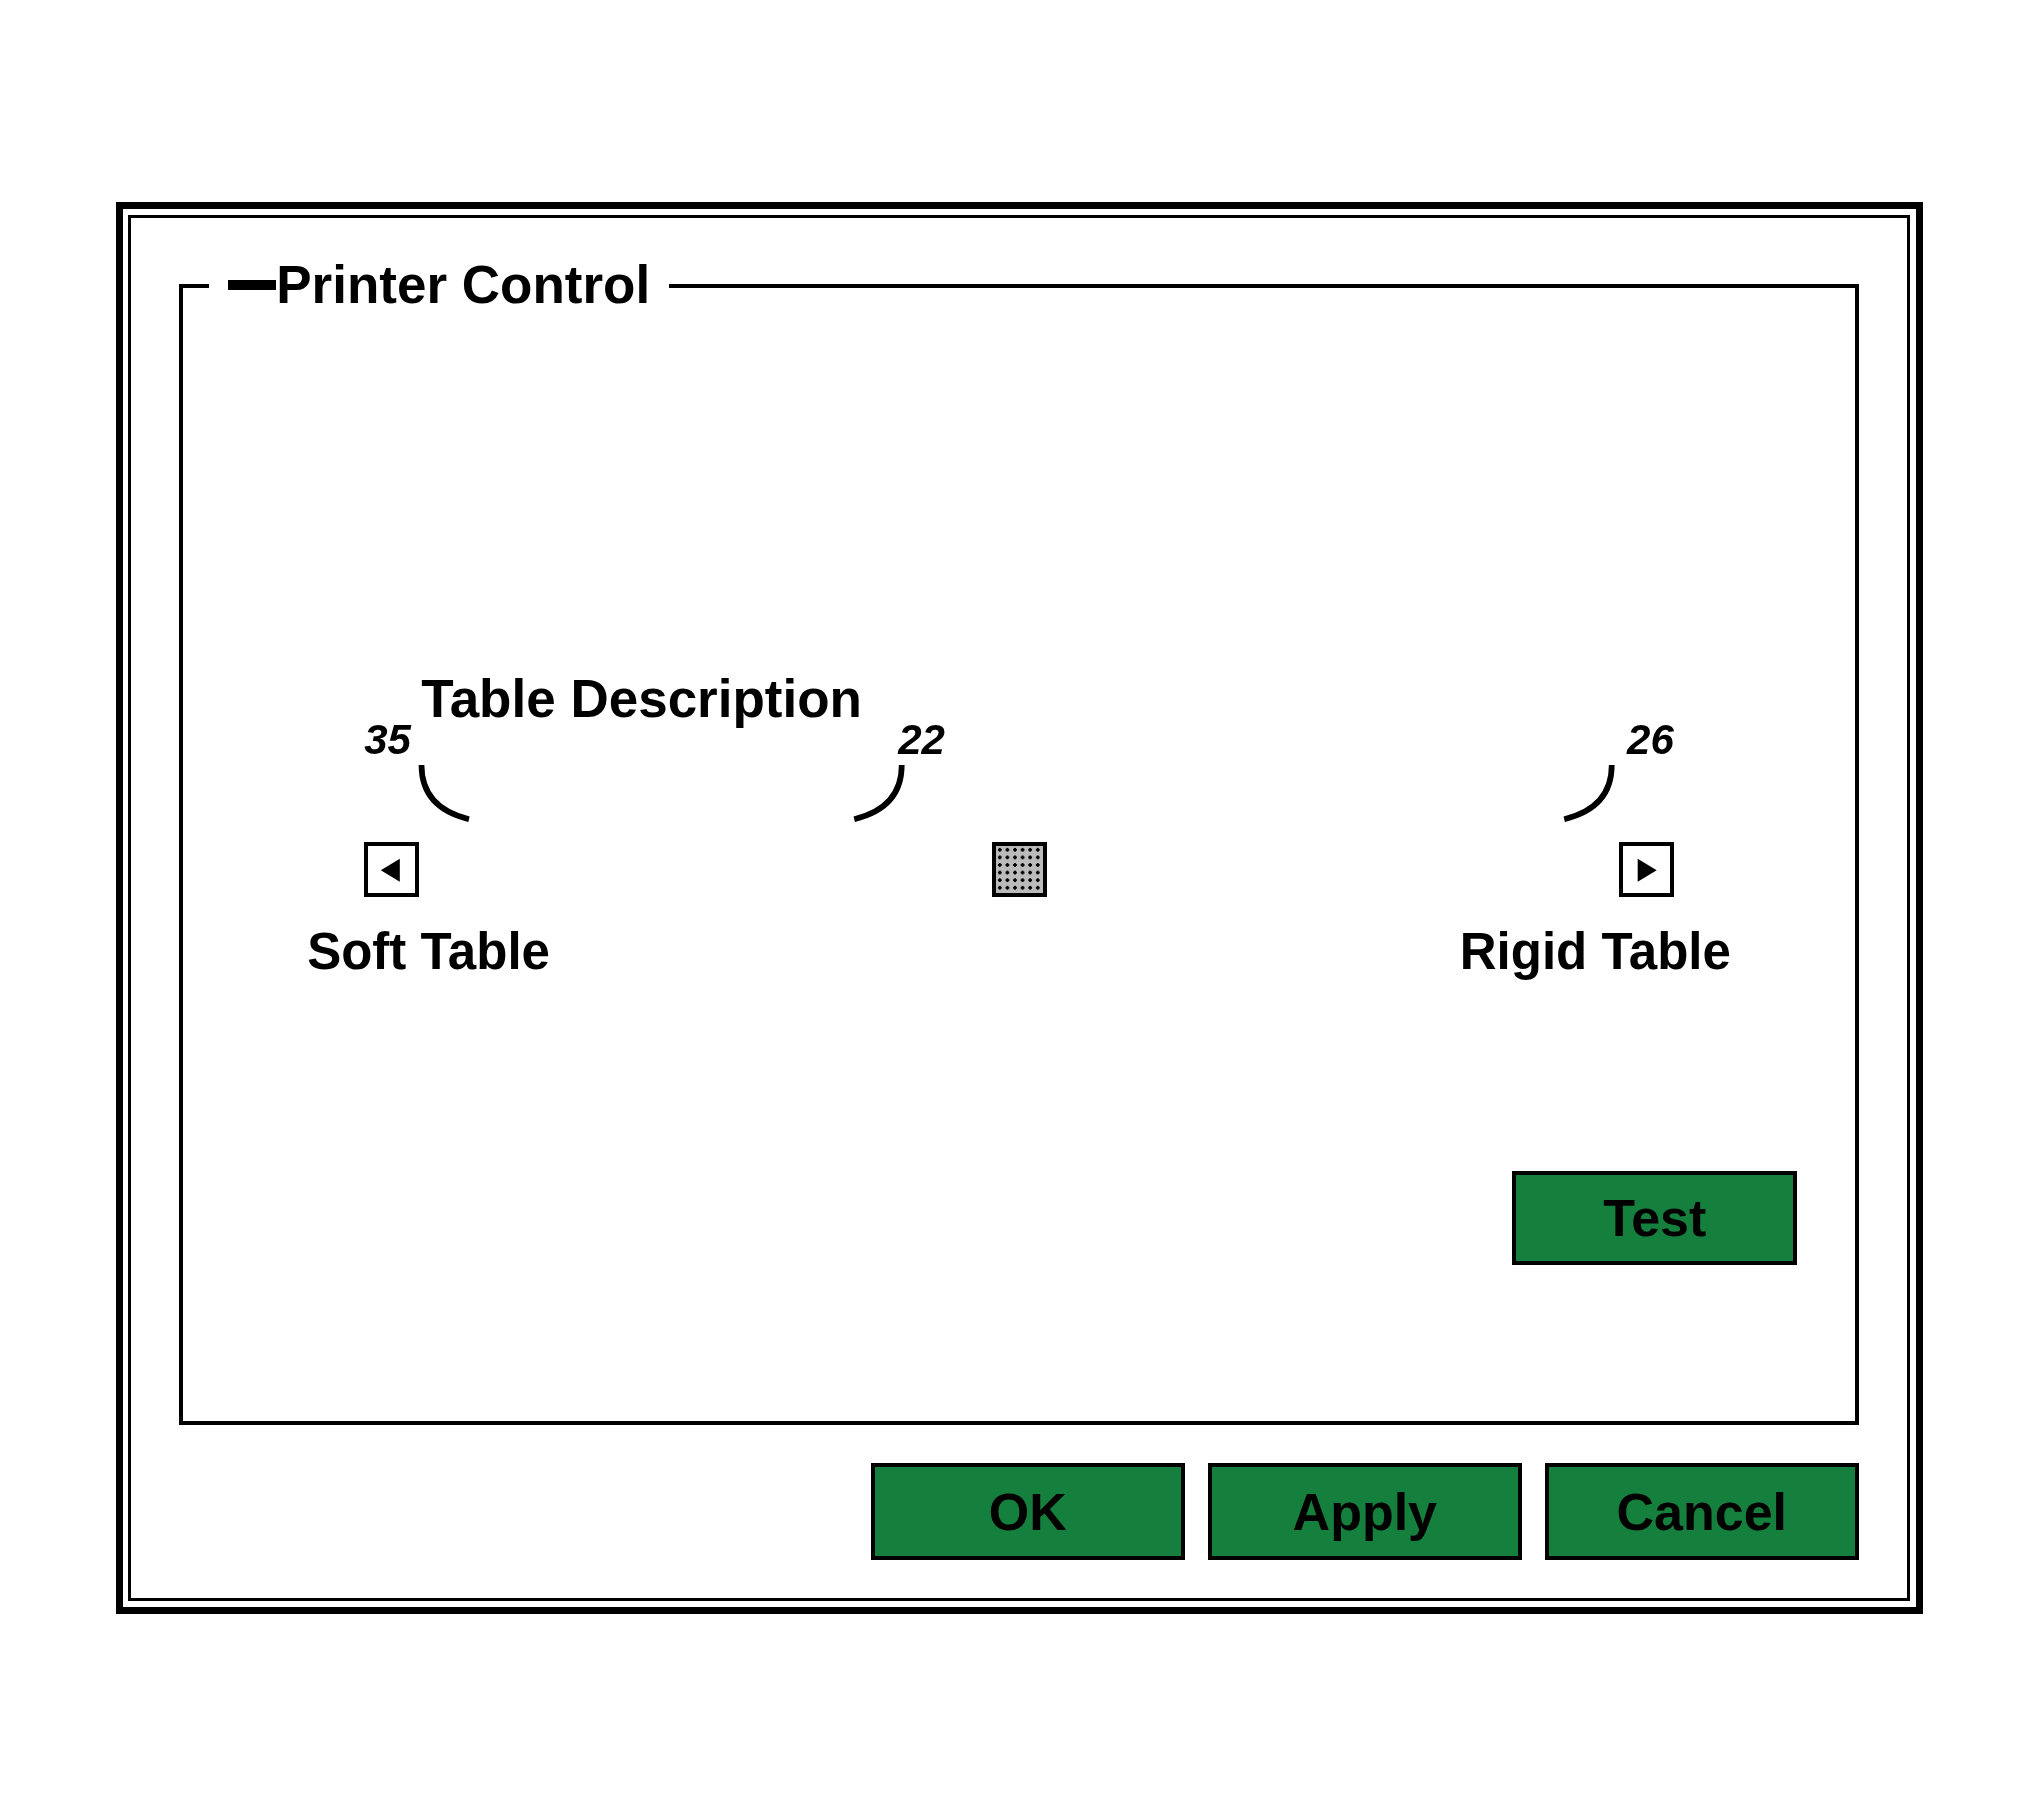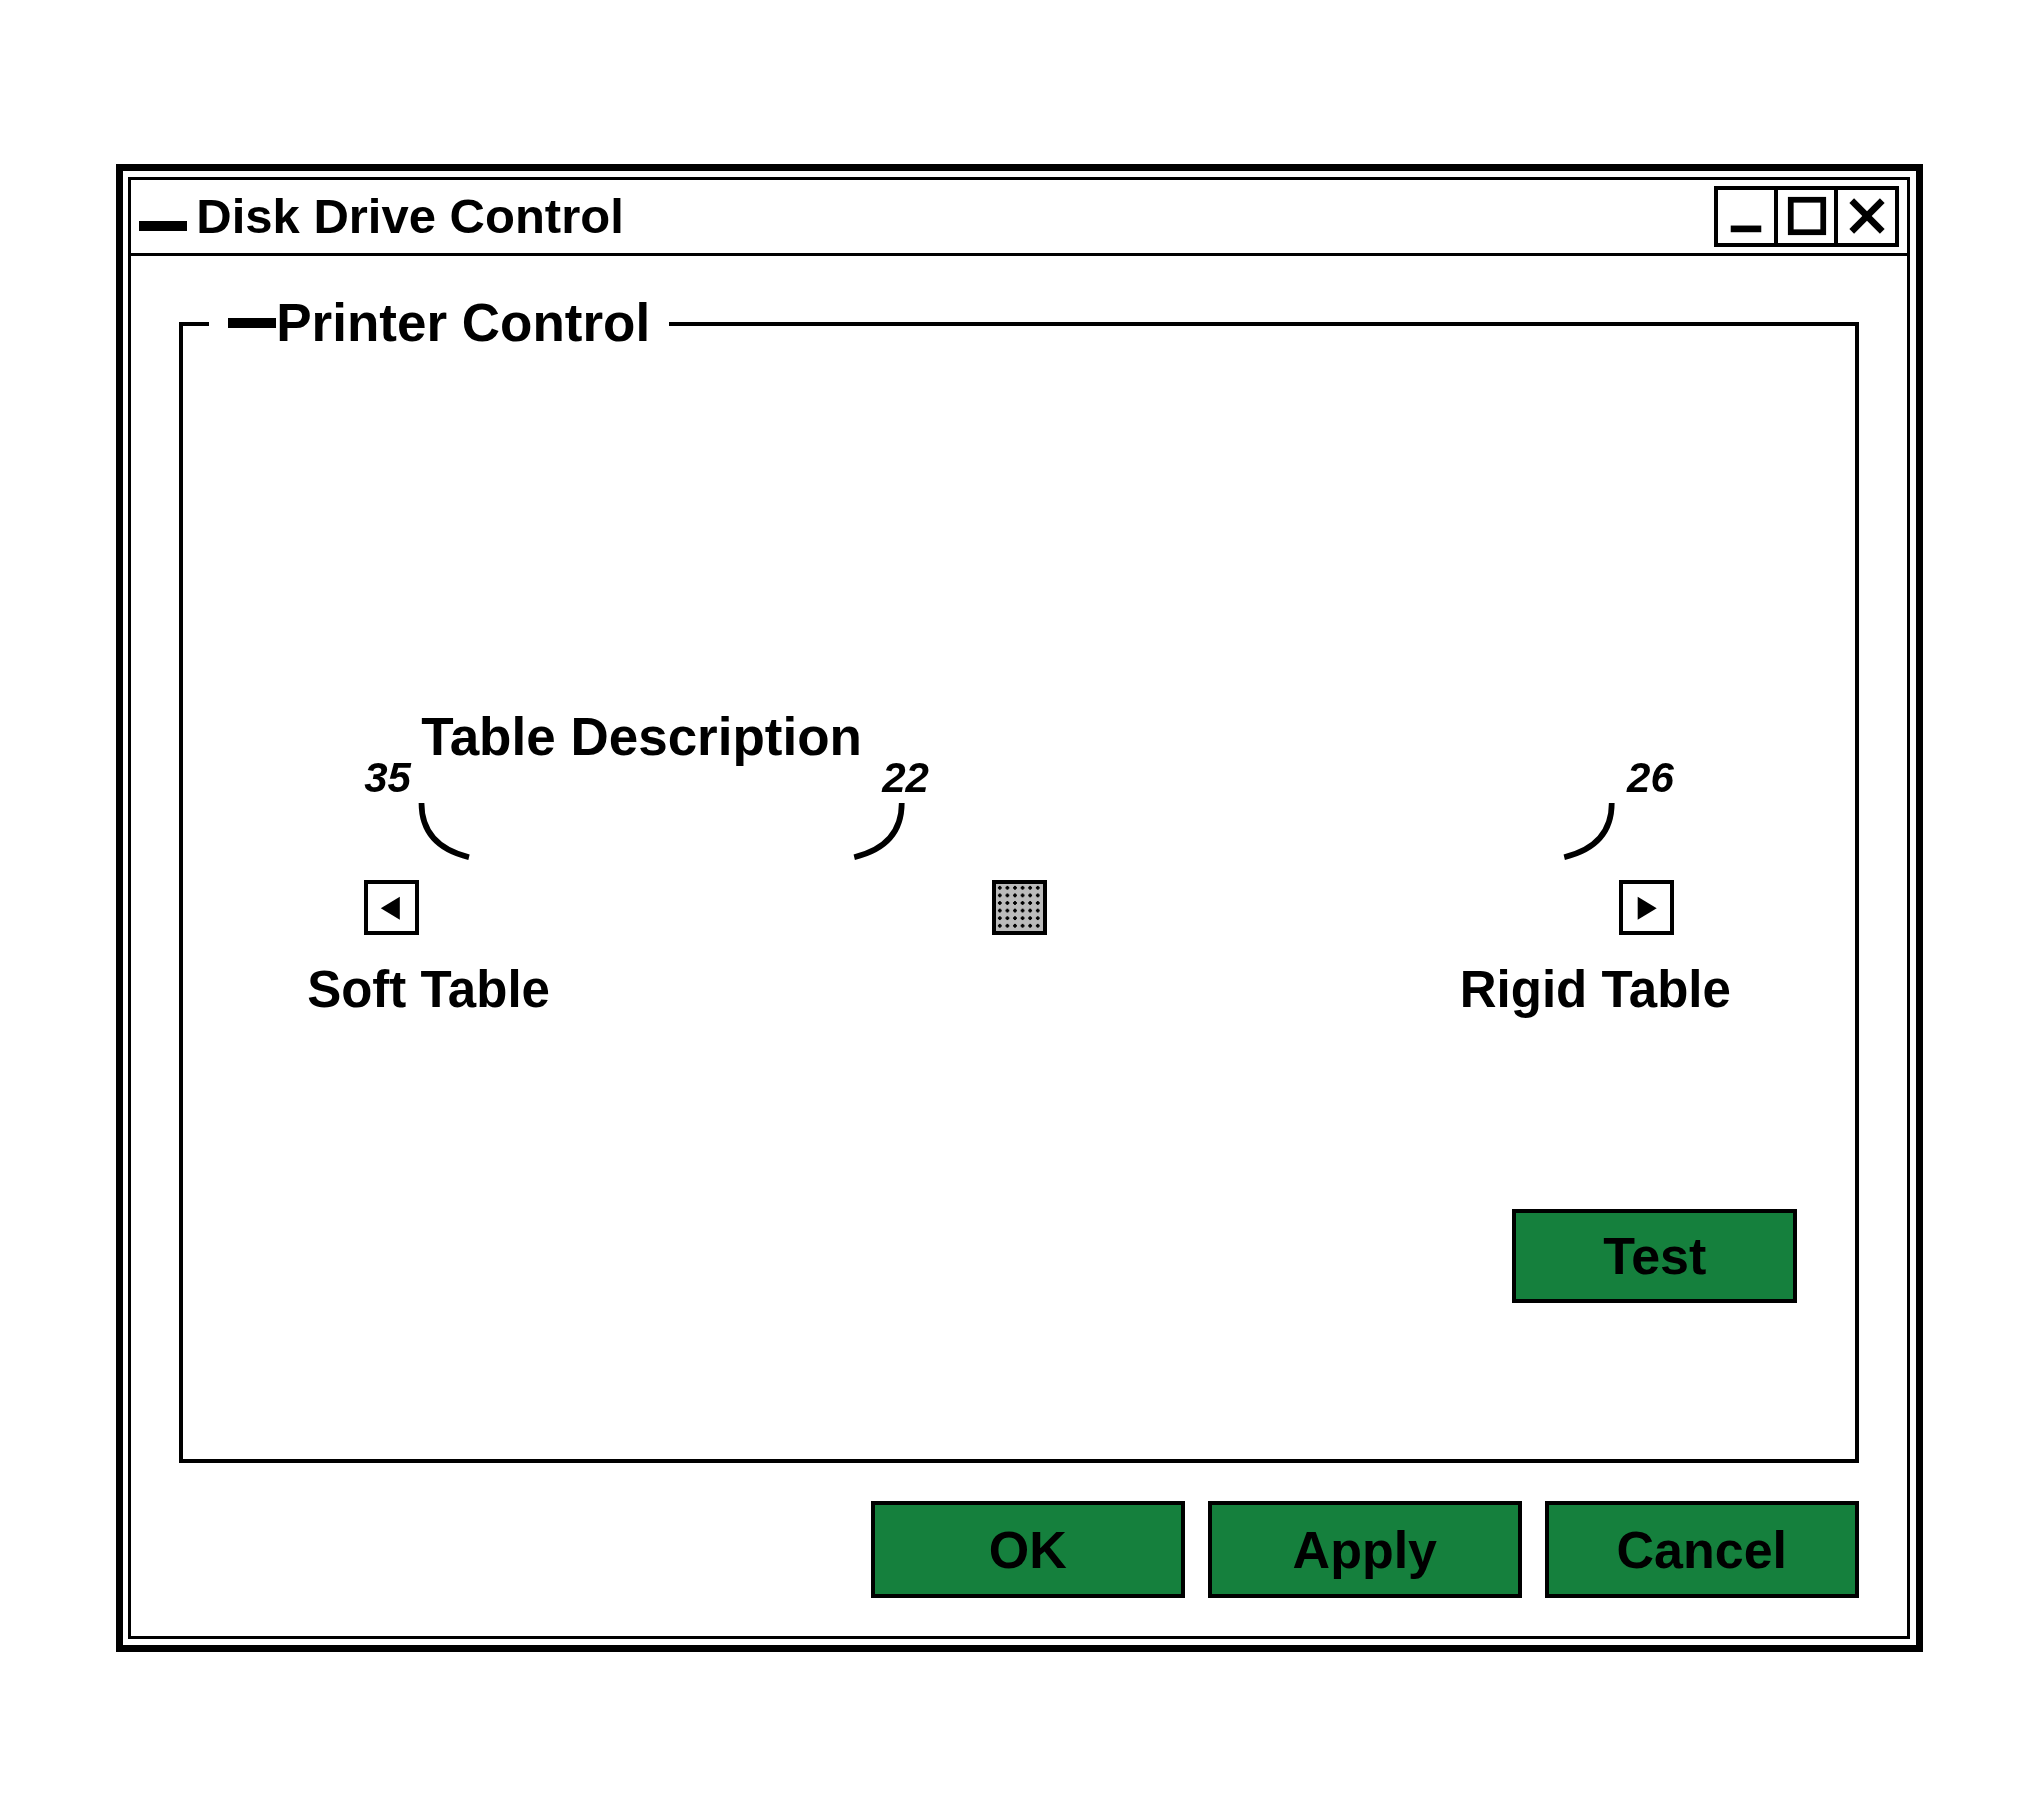--- a/index.html
+++ b/index.html
@@ -134,21 +134,21 @@
     }
     
     .callout {
       position: absolute;
       font-style: italic;
       font-weight: bold;
       font-size: 42px;
     }
     
     .callout-24 { left: 57px; top: -15px; }
-    .callout-22 { left: 575px; top: -15px; }
+    .callout-22 { left: 591px; top: -15px; }
     .callout-26 { right: 57px; top: -15px; }
     
     .callout-curve {
       position: absolute;
       width: 76px;
       height: 67px;
     }
     
     .slider-row {
       display: flex;
@@ -225,44 +225,20 @@
       align-items: center;
       justify-content: center;
     }
   </style>
 </head>
 <body>
 
 <div class="window">
   <div class="window-inner">
 
-    <div class="titlebar">
-      <div class="title-left">
-        <div class="title-flag"></div>
-        <div class="title-text">Disk Drive Control</div>
-      </div>
-      <div class="window-controls">
-        <div class="win-btn">
-          <svg viewBox="0 0 44 44">
-            <rect x="6" y="32" width="32" height="7" fill="#000"></rect>
-          </svg>
-        </div>
-        <div class="win-btn">
-          <svg viewBox="0 0 44 44">
-            <rect x="5" y="5" width="34" height="34" fill="none" stroke="#000" stroke-width="6"></rect>
-          </svg>
-        </div>
-        <div class="win-btn">
-          <svg viewBox="0 0 44 44">
-            <line x1="6" y1="6" x2="38" y2="38" stroke="#000" stroke-width="7"></line>
-            <line x1="38" y1="6" x2="6" y2="38" stroke="#000" stroke-width="7"></line>
-          </svg>
-        </div>
-      </div>
-    </div>
 
     <div class="content">
       <div class="fieldset">
         <div class="fieldset-legend">
           <div class="legend-dash"></div>
           <span>Printer Control</span>
         </div>
 
         <div class="slider-area">
           <div class="slider-heading">Table Description</div>

